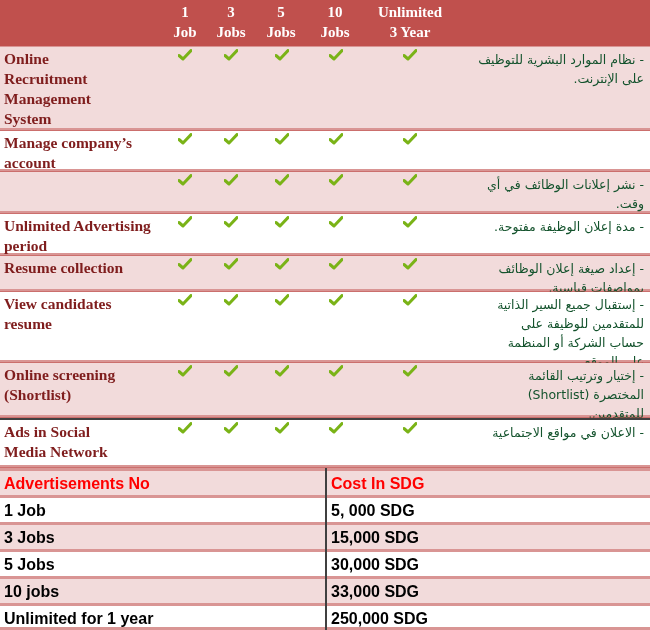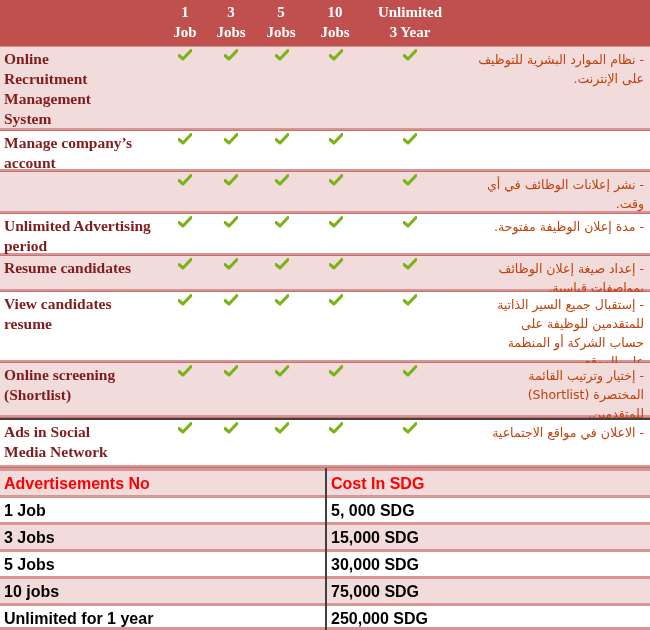--- a/index.html
+++ b/index.html
@@ -10,21 +10,21 @@
   .hdr-col { position: absolute; top: 2px; color: #ffffff; font-family: "Liberation Serif", serif; font-weight: bold; font-size: 15px; line-height: 20px; text-align: center; }
   .hdr-col span { display: block; }
 
   .frow { position: absolute; left: 0; width: 650px; box-sizing: border-box; border-bottom: 3px solid #d99594; }
   .frow.pink { background: #f2dbdb; }
   .frow.white { background: #ffffff; }
   .frow.dark-top { border-top: 2px solid #404040; }
   .frow::after { content: ""; position: absolute; left: 0; right: 0; bottom: -3px; height: 1px; background: #c0504d; opacity: .55; }
 
   .feat-name { position: absolute; left: 4px; top: 2px; width: 160px; font-family: "Liberation Serif", serif; font-weight: bold; font-size: 15.5px; line-height: 20px; color: #7f1d1d; }
-  .feat-ar { position: absolute; right: 6px; top: 3px; width: 170px; direction: rtl; text-align: right; font-family: "DejaVu Sans", sans-serif; font-size: 12.5px; line-height: 19px; color: #c2410c; }
+  .feat-ar { position: absolute; right: 6px; top: 3px; width: 170px; direction: rtl; text-align: right; font-family: "DejaVu Sans", sans-serif; font-size: 12.5px; line-height: 19px; color: #14532d; }
 
   .check { position: absolute; top: 2px; width: 14px; height: 12px; }
   .check svg { display: block; }
   .prow { position: absolute; left: 0; width: 650px; height: 27px; box-sizing: border-box; border-bottom: 3px solid #d99594; }
   .prow.pink { background: #f2dbdb; }
   .prow.white { background: #ffffff; }
   .prow.first { border-top: 3px solid #d99594; }
   .pcell { position: absolute; top: 3px; font-family: "Liberation Sans", sans-serif; font-weight: bold; font-size: 16px; line-height: 20px; color: #000; }
   .pcell.c1 { left: 4px; }
   .pcell.c2 { left: 331px; }
@@ -170,21 +170,21 @@
       </span>
     <span class="check" style="left:403px">
         <svg width="14" height="12" viewBox="0 0 14 12">
           <path d="M1 6.5 L5 10 L13 1.5" fill="none" stroke="#7ab317" stroke-width="3" stroke-linecap="round" stroke-linejoin="round"></path>
         </svg>
       </span>
     <div class="feat-ar">- مدة إعلان الوظيفة مفتوحة.</div>
   </div>
 
   <div class="frow pink" style="top:256px;height:36px;">
-    <div class="feat-name">Resume candidates</div>
+    <div class="feat-name">Resume collection</div>
     <span class="check" style="left:178px">
         <svg width="14" height="12" viewBox="0 0 14 12">
           <path d="M1 6.5 L5 10 L13 1.5" fill="none" stroke="#7ab317" stroke-width="3" stroke-linecap="round" stroke-linejoin="round"></path>
         </svg>
       </span>
     <span class="check" style="left:224px">
         <svg width="14" height="12" viewBox="0 0 14 12">
           <path d="M1 6.5 L5 10 L13 1.5" fill="none" stroke="#7ab317" stroke-width="3" stroke-linecap="round" stroke-linejoin="round"></path>
         </svg>
       </span>
@@ -309,20 +309,20 @@
   <div class="prow pink" style="top:525px;">
     <span class="pcell c1">3 Jobs</span>
     <span class="pcell c2">15,000 SDG</span>
   </div>
   <div class="prow white" style="top:552px;">
     <span class="pcell c1">5 Jobs</span>
     <span class="pcell c2">30,000 SDG</span>
   </div>
   <div class="prow pink" style="top:579px;">
     <span class="pcell c1">10 jobs</span>
-    <span class="pcell c2">75,000 SDG</span>
+    <span class="pcell c2">33,000 SDG</span>
   </div>
   <div class="prow white" style="top:606px;height:24px;">
     <span class="pcell c1">Unlimited for 1 year</span>
     <span class="pcell c2">250,000 SDG</span>
   </div>
   <div class="vline"></div>
 </div>
 
 </body></html>

